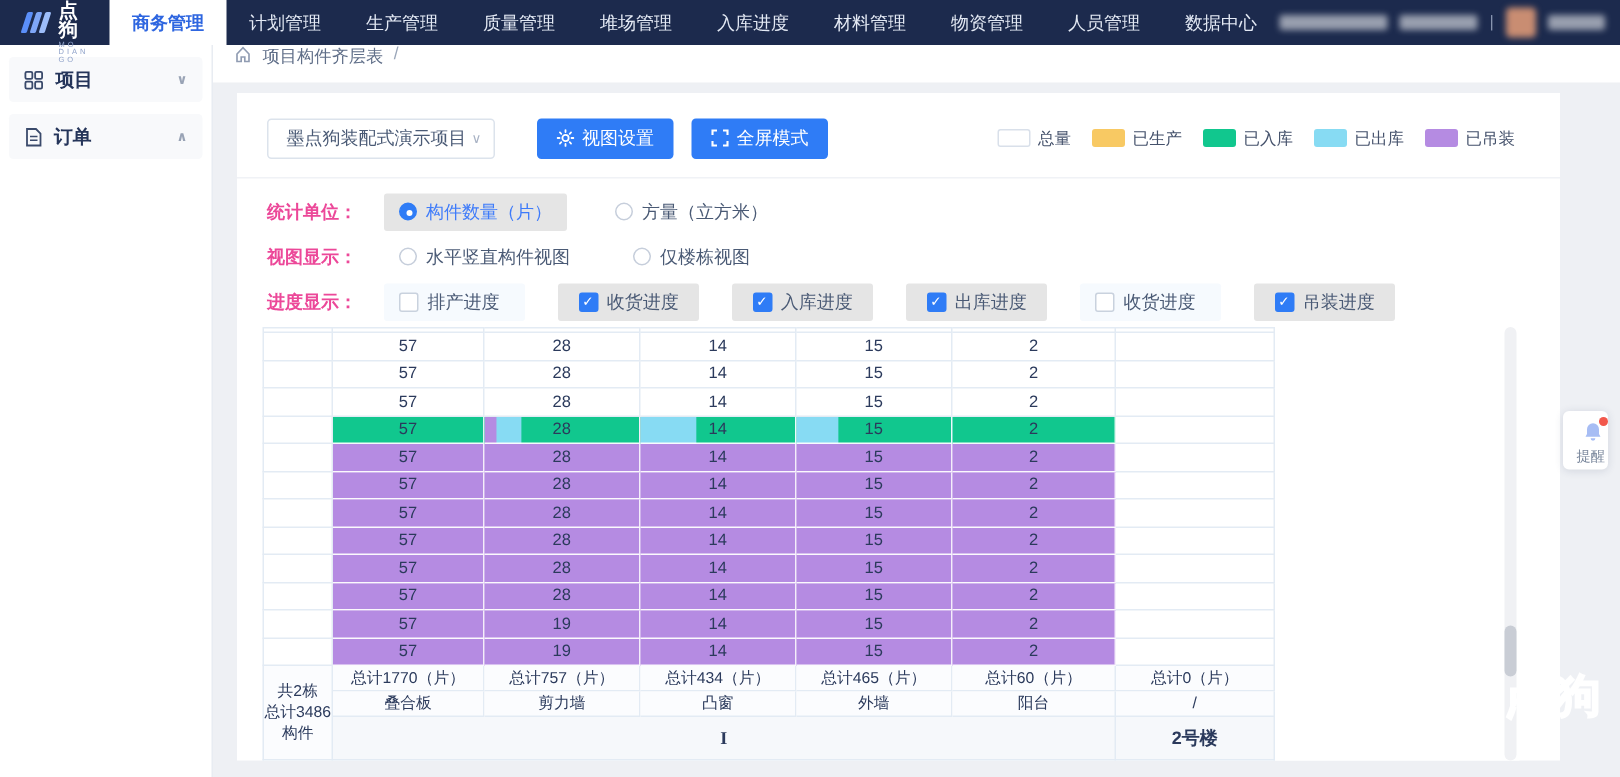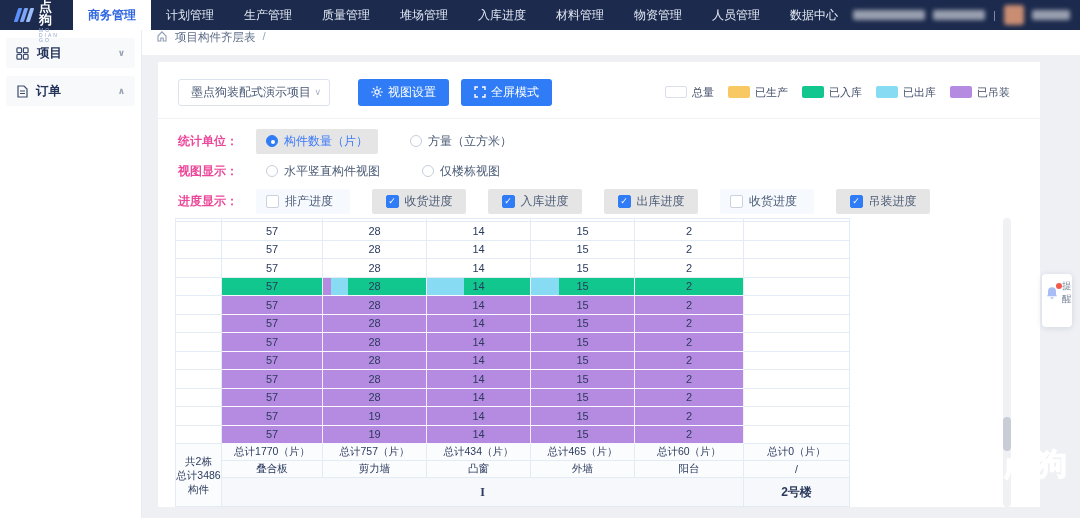--- a/index.html
+++ b/index.html
@@ -78,21 +78,21 @@
   .srow .tcell { background:#FBFCFE; font-size:10.5px; }
   .srow.building { height:29px; }
   .srow.building .tcell { background:#F6F8FB; font-size:12px; }
   .cell-building-name { font-family:"Liberation Serif",serif; font-weight:bold; }
   .cell-building-no { font-weight:bold; }
 
   .vscroll { position:absolute; left:845px; top:156px; width:8px; height:289px; background:#F0F1F4; border-radius:4px; }
   .vthumb { position:absolute; left:0; top:69%; width:8px; height:34px; background:#C9CDD5; border-radius:4px; cursor:pointer; }
 
   
-  .reminder { position:absolute; left:1042px; top:274px; width:30px; background:#fff; border-radius:4px; box-shadow:0 1px 6px rgba(40,60,100,.14); padding:6px 2px 21px; display:flex; flex-direction:row; align-items:center; gap:2px; cursor:pointer; z-index:40; }
+  .reminder { position:absolute; left:1042px; top:274px; width:30px; background:#fff; border-radius:4px; box-shadow:0 1px 6px rgba(40,60,100,.14); padding:6px 2px 2px; display:flex; flex-direction:column; align-items:flex-end; gap:2px; cursor:pointer; z-index:40; }
   .bell-wrap { position:relative; width:16px; height:16px; }
   .red-dot { position:absolute; right:-2px; top:-2px; width:6px; height:6px; border-radius:50%; background:#F2584C; }
   .reminder .rlabel { font-size:9.5px; color:#7A879C; }
 
   
   .watermark { position:absolute; left:903px; top:440px; display:flex; align-items:center; gap:10px; z-index:5; pointer-events:none; }
   .wm-text { font-size:30px; font-weight:bold; letter-spacing:4px; color:rgba(255,255,255,.28); -webkit-text-stroke:1.3px rgba(255,255,255,.95); }
 </style>
 </head>
 <body>

